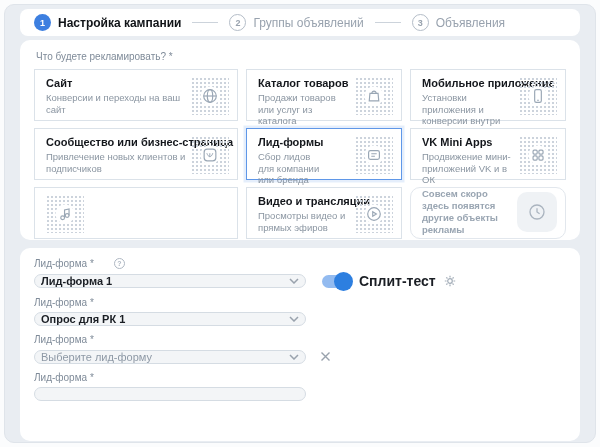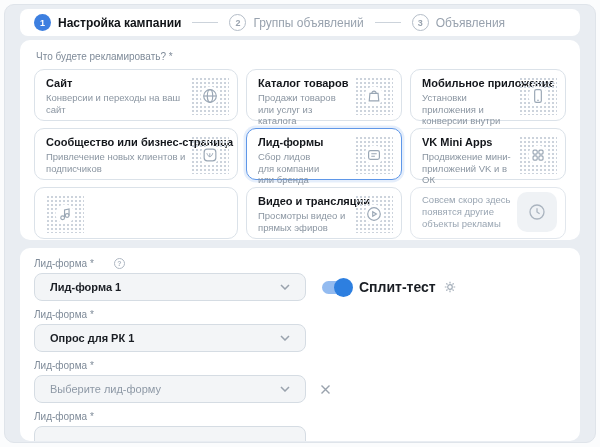--- a/index.html
+++ b/index.html
@@ -42,21 +42,21 @@
     padding:9px 14px;
   }
   .question-label { font-size:10px; color:#7f8b99; margin:2px 0 7px 2px; }
   .grid {
     display:grid;
     grid-template-columns:204px 156px 156px;
     gap:7px 8px;
   }
   .opt-card {
     height:52px;
-    border:1px solid #dbe2e9; border-radius:10px;
+    border:1px solid #dbe2e9; border-radius:0;
     padding:7px 8px 7px 11px;
     display:flex; justify-content:space-between; align-items:flex-start;
     background:#fff; cursor:pointer;
   }
   .opt-card.selected {
     border:1.5px solid #5f97e8;
     box-shadow:0 0 0 2.5px rgba(95,151,232,0.16);
     gap:29px;
   }
   .opt-texts { min-width:0; padding-right:4px; }
@@ -68,21 +68,21 @@
       radial-gradient(circle at 50% 50%, #ffffff 9px, rgba(255,255,255,0) 10px),
       radial-gradient(#ccd3dc 1px, rgba(0,0,0,0) 1.25px);
     background-size:100% 100%, 4px 4px;
     display:flex; align-items:center; justify-content:center;
   }
   .icon-dots svg, .icon-plain svg { display:block; }
   .soon-card {
     height:52px; border:1px solid #e2e7ed; border-radius:10px;
     padding:3px 8px 6px 11px;
     display:flex; justify-content:space-between; align-items:center;
-    background:#fff; cursor:default;
+    background:#fff; cursor:default;font-weight:bold;
   }
   .soon-text { font-size:9.5px; color:#99a5b2; line-height:12px; padding-right:6px; }
   .icon-plain {
     flex:0 0 40px; width:40px; height:40px; border-radius:10px;
     background:#eff2f5; display:flex; align-items:center; justify-content:center;
   }
 
   
   .leadform-card {
     position:absolute; left:20px; right:20px; top:248px; height:193px;
@@ -94,23 +94,23 @@
     font-size:10px; color:#7f8b99; margin-bottom:4px;
     display:flex; align-items:center; gap:20px;
   }
   .help-icon {
     width:11px; height:11px; border:1px solid #aeb7c2; border-radius:50%;
     color:#aeb7c2; font-size:7px; font-weight:700;
     display:inline-flex; align-items:center; justify-content:center; cursor:pointer;
   }
   .field-row { display:flex; align-items:center; gap:12px; }
   .select {
-    width:272px; height:28px;
+    width:272px; height:14px;
     background:#f3f5f7; border:1px solid #d5dce3; border-radius:8px;
-    padding:0 15px;
+    padding:0 6px;
     display:flex; align-items:center; justify-content:space-between;
     cursor:pointer;
     gap:20px;
   }
   .select .sel-value { font-size:11px; font-weight:700; color:#1a1e24; }
   .select .sel-placeholder { font-size:11px; color:#8e99a6; font-weight:400; }
   .remove-btn { cursor:pointer; display:flex; align-items:center; padding:2px; }
   .split-group { display:flex; align-items:center; gap:8px; margin-left:4px; }
   .switch {
     width:29px; height:13px; border-radius:7px; background:#93bbf0;

